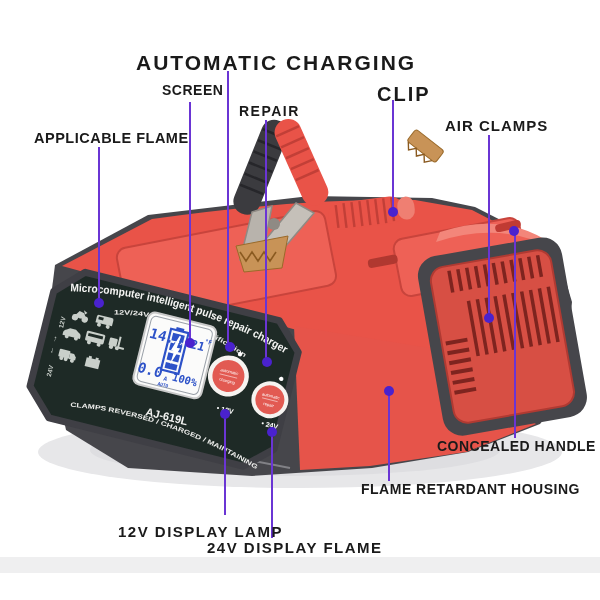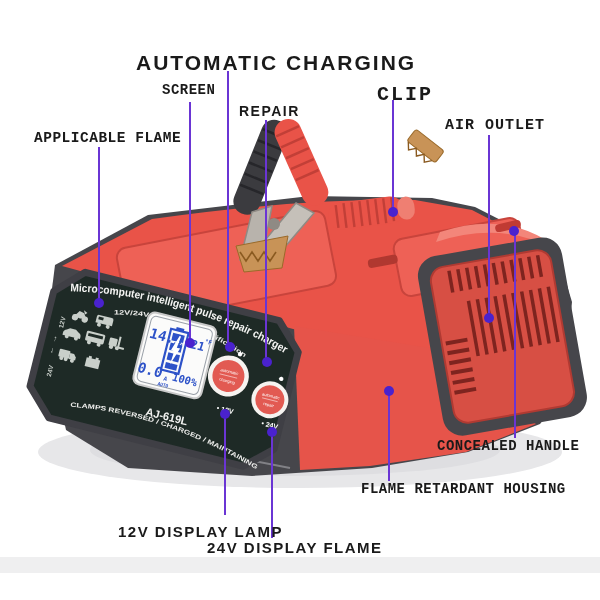--- a/index.html
+++ b/index.html
@@ -11,21 +11,21 @@
     --lcd_blue:#2d52c8;
     --base_gray:#46464b;
     --vent_red:#d74f44;
     --vent_slot:#7e241f;
   }
   html,body{margin:0;padding:0;background:#ffffff;}
   #scene{position:relative;width:600px;height:600px;background:#ffffff;overflow:hidden;
          font-family:"Liberation Sans", sans-serif;}
   #device-svg{position:absolute;left:0;top:0;}
   .ann-label{position:absolute;color:#1a1a1a;white-space:nowrap;z-index:30;}
-  .mono{font-family:Liberation Mono, monospace;font-weight:bold;font-size:14.5px;letter-spacing:0.5px;}
+  .mono{font-family:Liberation Sans, sans-serif;font-weight:bold;font-size:14.5px;letter-spacing:0.5px;}
   .sans{font-family:"Liberation Sans",sans-serif;font-weight:800;letter-spacing:1.5px;font-size:15px;}
   .big{font-size:21px;letter-spacing:2px;}
   .ann-line{position:absolute;width:2px;background:var(--annotation_line);z-index:20;}
   .ann-dot{position:absolute;width:10px;height:10px;border-radius:50%;background:var(--annotation_dot);z-index:21;}
   svg text{font-family:"Liberation Sans",sans-serif;}
   .lcdtxt{font-family:"DejaVu Sans Mono",monospace;font-weight:bold;fill:var(--lcd_blue);}
 </style>
 </head>
 <body>
 
@@ -257,21 +257,21 @@
       <textPath href="#tp-status" xlink:href="#tp-status">CLAMPS REVERSED / CHARGED / MAINTAINING</textPath>
     </text>
   </g>
 </svg>
 
 <div class="ann-label mono" style="left:34px;top:130px">APPLICABLE FLAME</div>
 <div class="ann-label sans big" style="left:136px;top:51px">AUTOMATIC CHARGING</div>
 <div class="ann-label mono" style="left:162px;top:82px;font-size:14px">SCREEN</div>
 <div class="ann-label sans" style="left:239px;top:103px;font-size:14px">REPAIR</div>
 <div class="ann-label mono" style="left:377px;top:83px;font-size:20px;letter-spacing:2px">CLIP</div>
-<div class="ann-label mono" style="left:445px;top:117px;font-size:15px;letter-spacing:1px">AIR OUTLET</div>
+<div class="ann-label mono" style="left:445px;top:117px;font-size:15px;letter-spacing:1px">AIR CLAMPS</div>
 <div class="ann-label mono" style="left:361px;top:481px;font-size:14px">FLAME RETARDANT HOUSING</div>
 <div class="ann-label mono" style="left:437px;top:438px;font-size:14px">CONCEALED HANDLE</div>
 <div class="ann-label sans" style="left:118px;top:523px">12V DISPLAY LAMP</div>
 <div class="ann-label sans" style="left:207px;top:539px">24V DISPLAY FLAME</div>
 
 <div class="ann-line" style="left:98px;top:147px;height:156px"></div>
 <div class="ann-line" style="left:227px;top:71px;height:276px"></div>
 <div class="ann-line" style="left:189px;top:102px;height:240px"></div>
 <div class="ann-line" style="left:265px;top:120px;height:241px"></div>
 <div class="ann-line" style="left:392px;top:100px;height:112px"></div>

